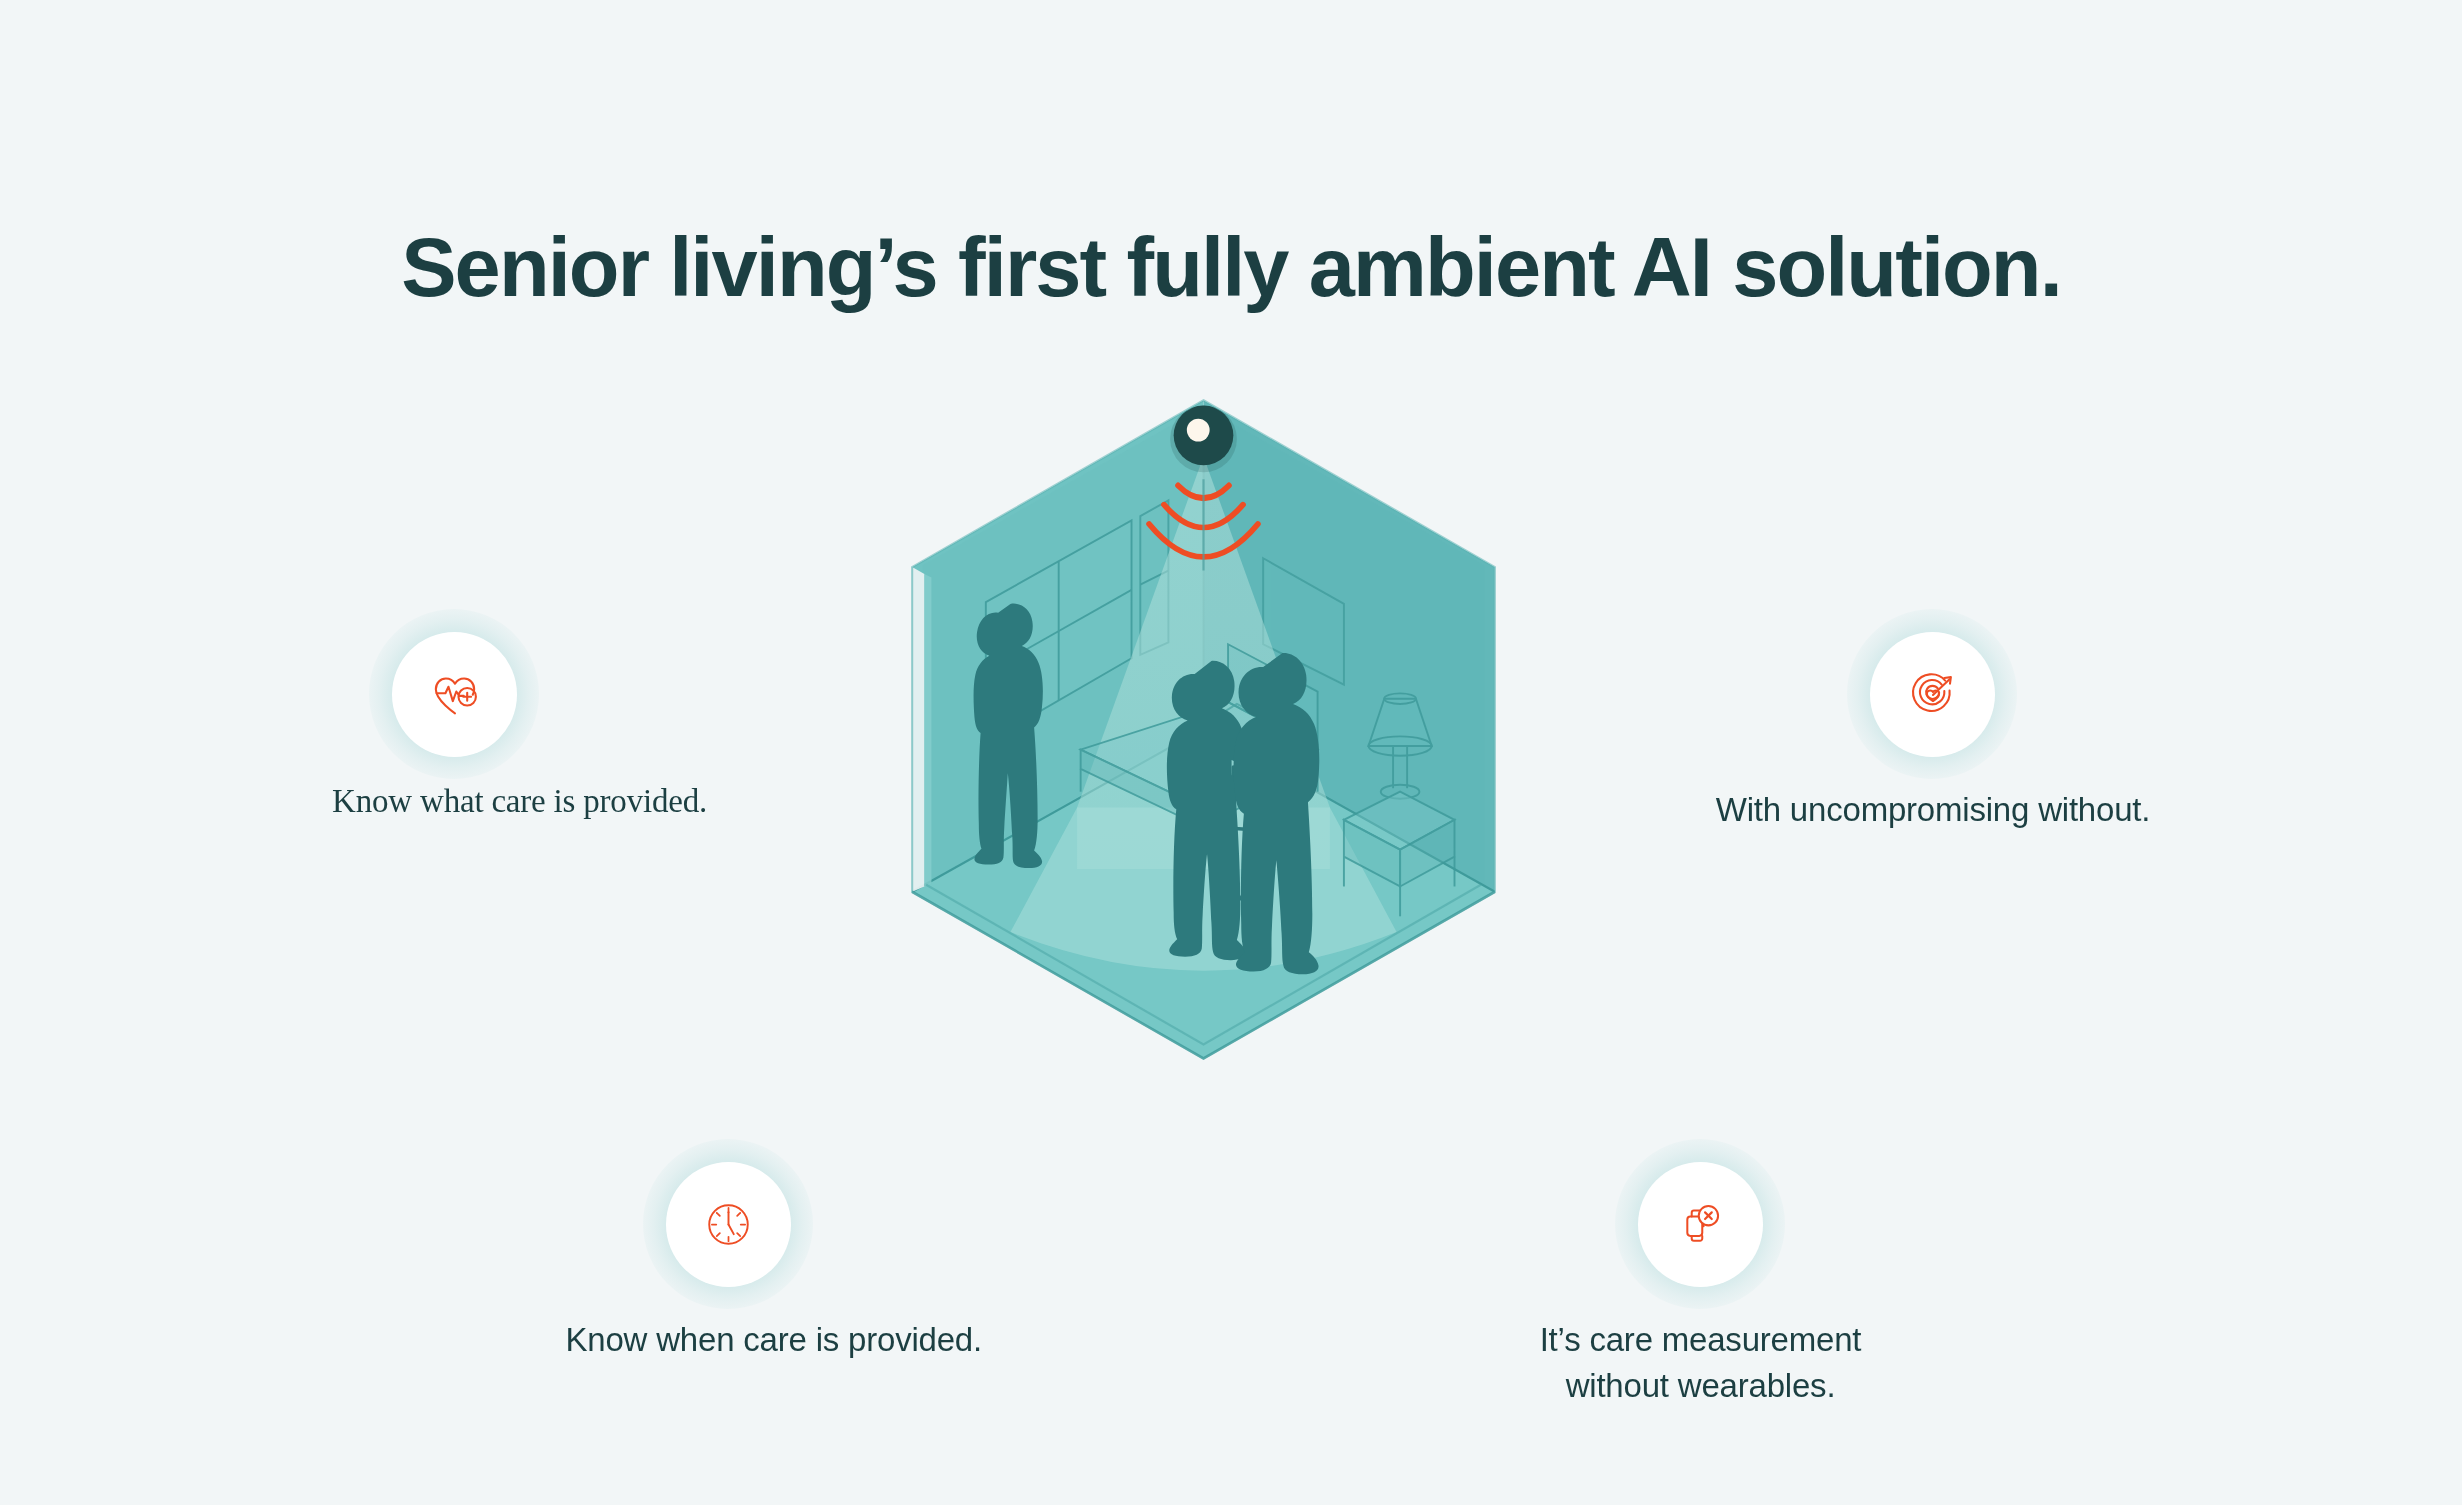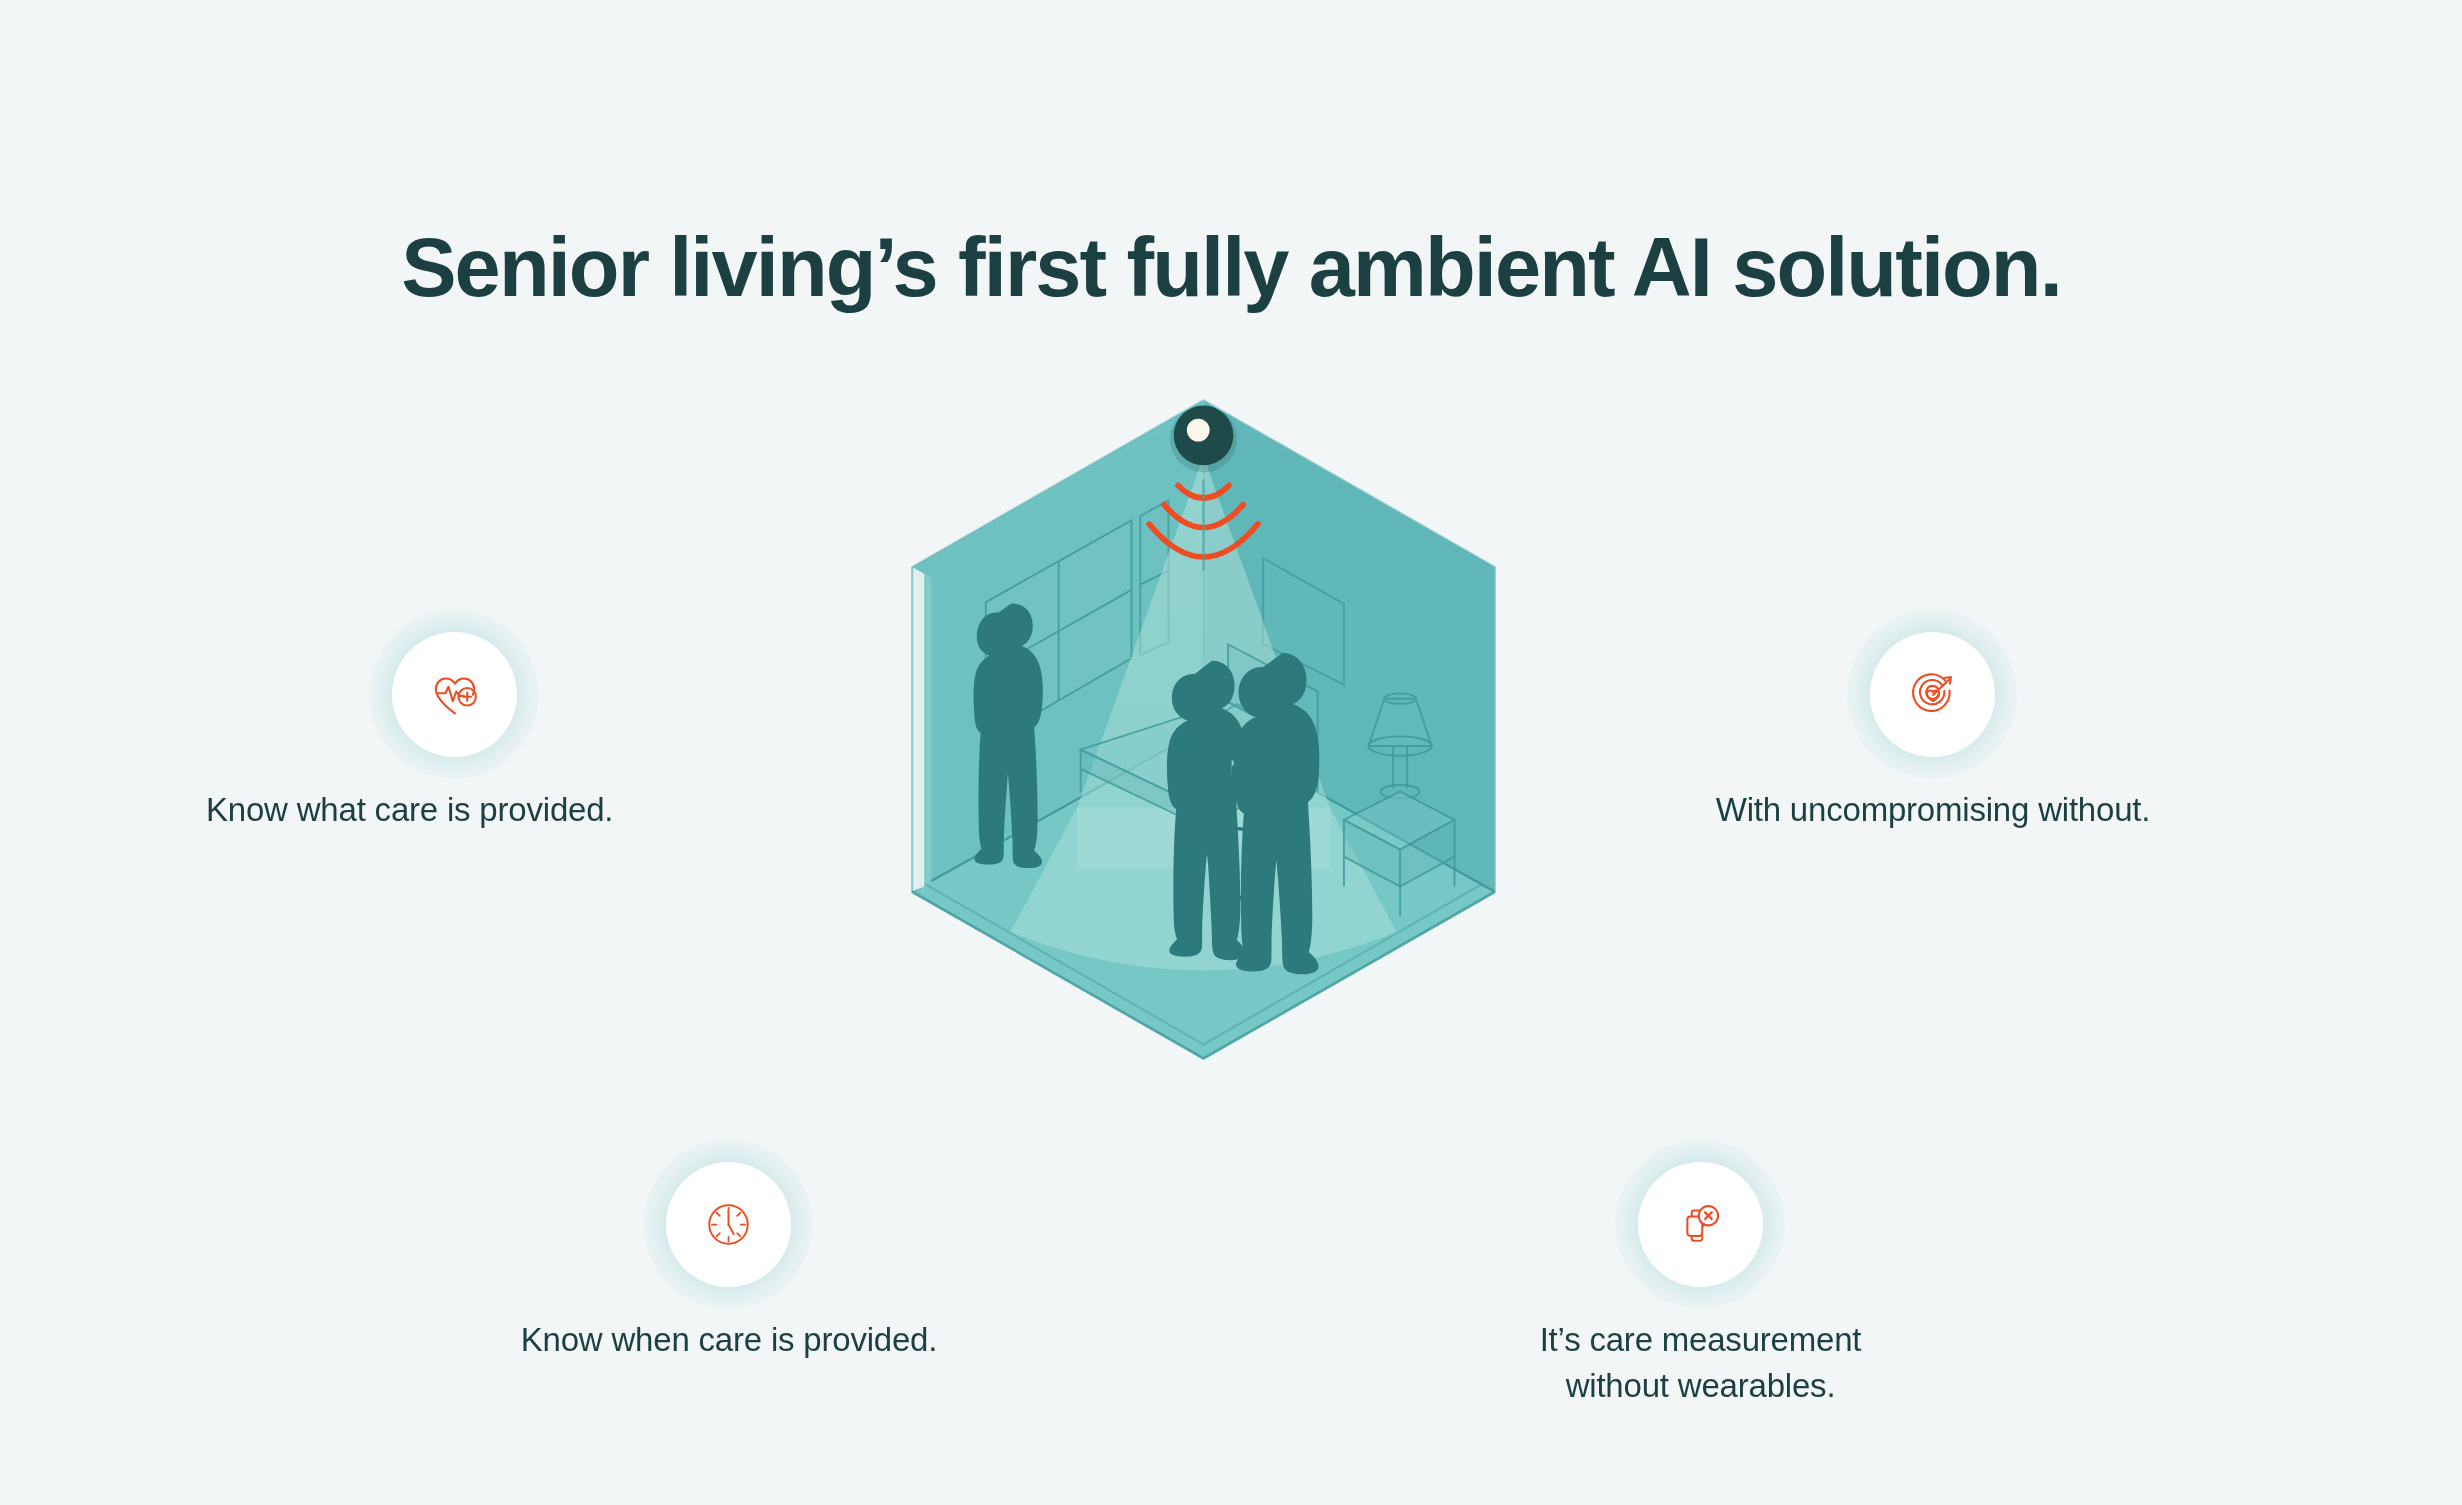--- a/index.html
+++ b/index.html
@@ -94,27 +94,27 @@
     font-size: 33px;
     line-height: 1.38;
     font-weight: 400;
     letter-spacing: -0.2px;
     color: #1c3f42;
     white-space: pre-line;
   }
 
   
   #feature-care-provided        { left: 392px;  top: 616px; }
-  #feature-care-provided .feature-label  { left: -186px; top: 155px; width: 501px; text-align: left; }
+  #feature-care-provided .feature-label  { left: -186px; top: 147px; width: 501px; text-align: right; font-family: Liberation Serif, serif; }
 
   #feature-accuracy             { left: 1870px; top: 616px; }
   #feature-accuracy .feature-label       { left: -231px; top: 155px; width: 588px; text-align: center; }
 
   #feature-when-care            { left: 666px;  top: 1146px; }
-  #feature-when-care .feature-label      { left: -190px; top: 155px; width: 506px; text-align: center; }
+  #feature-when-care .feature-label      { left: -190px; top: 155px; width: 506px; text-align: right; }
 
   #feature-no-wearables         { left: 1638px; top: 1146px; }
   #feature-no-wearables .feature-label   { left: -186px; top: 155px; width: 497px; text-align: center; }
 </style>
 </head>
 <body>
 
 <div id="stage">
 
   <h1 class="headline">Senior living’s first fully ambient AI solution.</h1>

